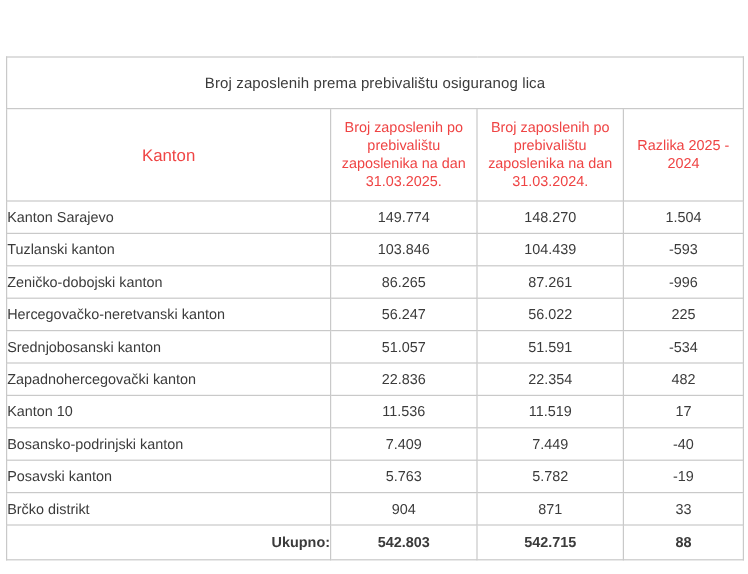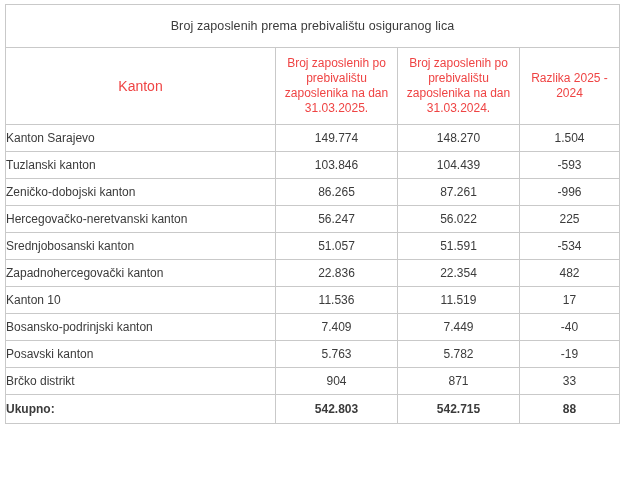--- a/index.html
+++ b/index.html
@@ -18,20 +18,21 @@
     width: 623px;
     height: 478px;
     box-sizing: border-box;
     padding: 4px 2px 2px 2px;
   }
   table.grid {
     border-collapse: collapse;
     width: 614px;
     margin-left: 3px;
     table-layout: fixed;
+    margin-top: 43px;
   }
   table.grid td, table.grid th {
     border: 1px solid #c9c9c9;
     font-weight: normal;
     padding: 0;
   }
   .title-cell {
     height: 42px;
     text-align: center;
     font-size: 12.5px;
@@ -65,21 +66,21 @@
     height: 26px;
     font-size: 12px;
     text-align: center;
     color: #3b3b3b;
   }
   tr.total td {
     font-weight: bold;
     height: 28px;
   }
   tr.total td.name {
-    text-align: left;
+    text-align: right;
     padding-left: 0;
   }
   col.c1 { width: 270px; }
   col.c2 { width: 122px; }
   col.c3 { width: 122px; }
   col.c4 { width: 100px; }
 </style>
 </head>
 <body>
 

